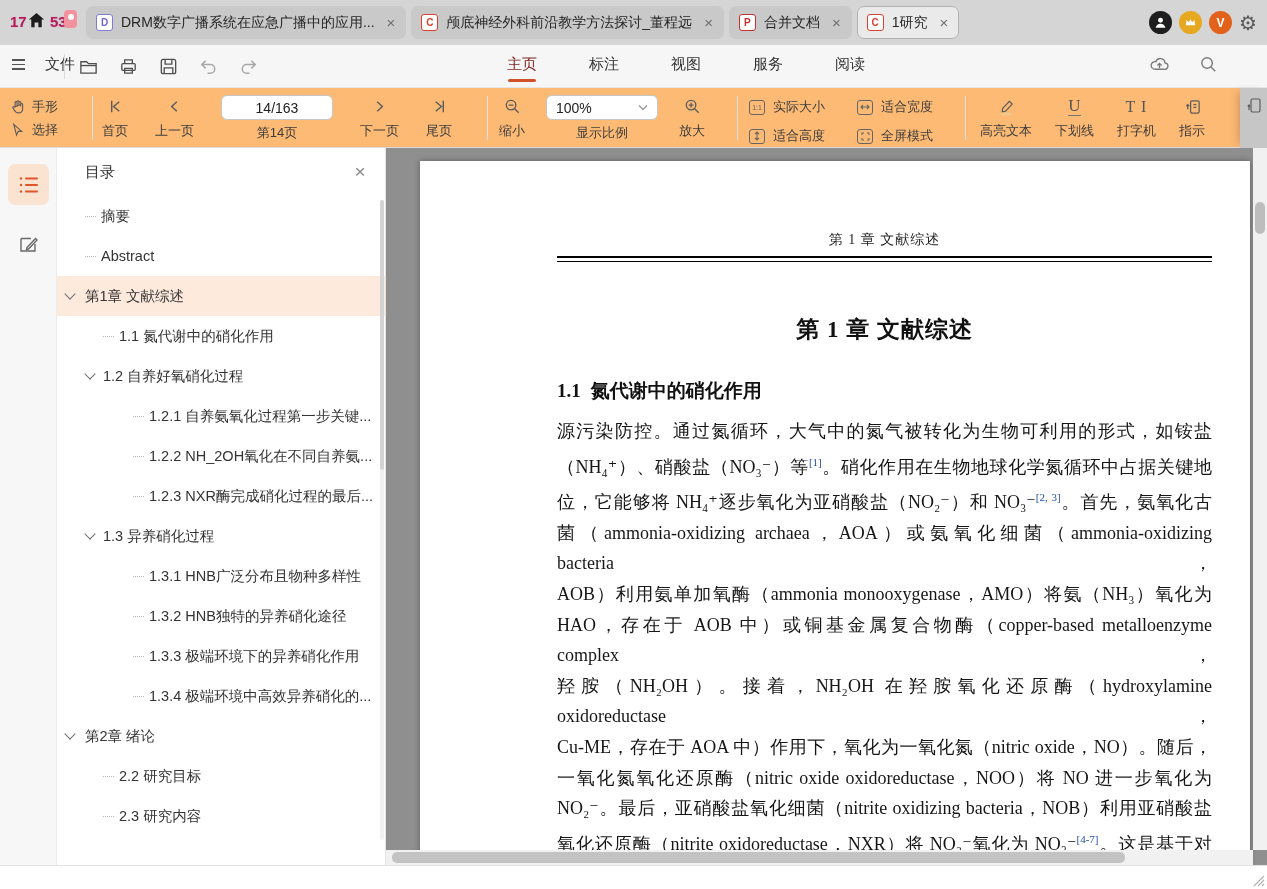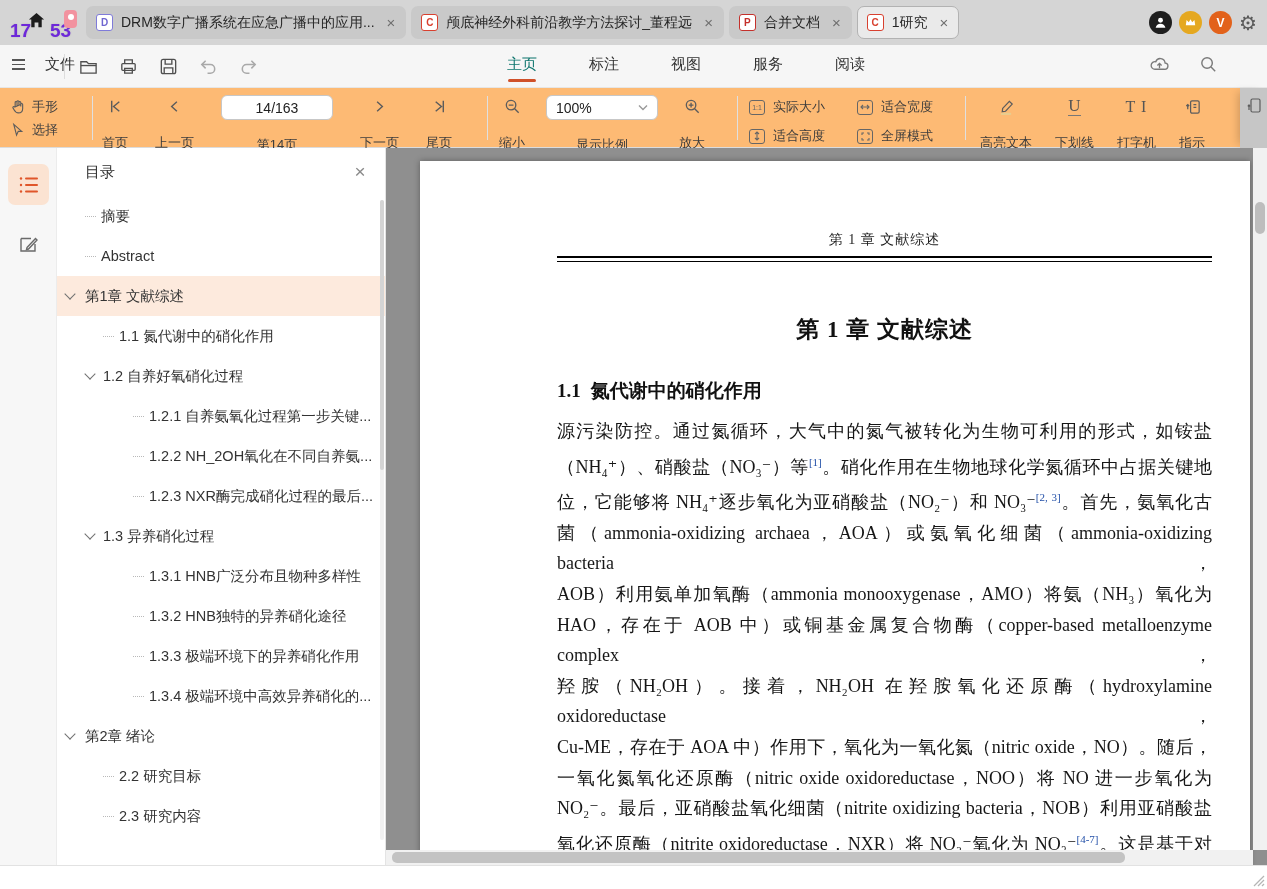--- a/index.html
+++ b/index.html
@@ -2,21 +2,21 @@
 <html><head>
 <meta charset="utf-8">
 <style>
   * { box-sizing: border-box; margin: 0; padding: 0; }
   html,body { width:1267px; height:889px; overflow:hidden; }
   body { font-family:"Liberation Sans", sans-serif; background:#f5f5f6; position:relative; color:#333; }
 
   
   .tabbar { position:absolute; left:0; top:0; width:1267px; height:45px; background:#d5d5d5; display:flex; align-items:center; }
   .tb-left { position:relative; width:86px; height:45px; flex:0 0 auto; }
-  .tb-time { position:absolute; top:20px; color:#6d28d9; font-size:19px; font-weight:bold; text-shadow:0 0 2px rgba(0,0,0,.15); }
+  .tb-time { position:absolute; top:13px; color:#be185d; font-size:15px; font-weight:bold; text-shadow:0 0 2px rgba(0,0,0,.15); }
   .tb-time.l { left:10px; } .tb-time.r { left:50px; }
   .home-ic { position:absolute; left:27px; top:11px; }
   .pin-ic { position:absolute; left:64px; top:10px; width:13px; height:18px; background:#f2929f; border-radius:4px; }
   .pin-ic:after { content:""; position:absolute; left:3.5px; top:4px; width:6px; height:6px; border-radius:50%; background:#fff; }
   .tabs { display:flex; align-items:center; height:45px; gap:5px; }
   .tab { height:33px; background:#c9c9c9; border:1px solid transparent; border-radius:7px; display:flex; align-items:center; padding:0 10px 0 9px; font-size:14px; color:#262626; gap:8px; cursor:default; }
   .tab.active { background:#eaeaea; border-color:#b2b2b2; }
   .ficon { width:17px; height:17px; border-radius:3px; background:#fff; font-size:10px; font-weight:bold; display:flex; align-items:center; justify-content:center; flex:0 0 auto; }
   .ficon.red { border:1.5px solid #d8402f; color:#d8402f; }
   .ficon.redp { border:1.5px solid #c4302b; color:#c4302b; }
@@ -33,30 +33,30 @@
   
   .menubar { position:absolute; left:0; top:45px; width:1267px; height:43px; background:#f6f6f6; border-bottom:1px solid #e6e6e6; }
   .file-btn { position:absolute; left:12px; top:10px; display:flex; align-items:center; gap:20px; font-size:15px; color:#2f2f2f; }
   .burger { display:inline-block; width:13px; }
   .burger i { display:block; height:1.6px; background:#555; margin:3px 0; }
   .mb-div { position:absolute; left:64px; top:9px; width:1px; height:25px; background:#ddd; }
   .quick { position:absolute; left:76px; top:8px; display:flex; align-items:center; gap:16px; }
   .qbtn { width:24px; height:26px; display:flex; align-items:center; justify-content:center; }
   .rtabs { position:absolute; left:506px; top:8px; display:flex; gap:50px; font-size:15px; }
   .rtab { color:#323232; padding:2px 1px 8px; position:relative; }
-  .rtab.active { color:#0f766e; }
+  .rtab.active { color:#7f1d1d; }
   .rtab.active:after { content:""; position:absolute; left:2px; right:2px; bottom:0; height:3px; background:#d0512a; border-radius:2px; }
   .mb-right { position:absolute; right:48px; top:9px; display:flex; gap:28px; align-items:center; }
 
   
   .toolbar { position:absolute; left:0; top:88px; width:1267px; height:60px; background:#fdba74; border-bottom:1px solid #dcdcdc; }
   .tdiv { position:absolute; top:8px; width:1px; height:44px; background:#e0e0e0; }
   .g-hand { position:absolute; left:10px; top:7px; font-size:13px; color:#3f3f3f; }
   .g-hand .row { display:flex; align-items:center; gap:7px; height:23px; }
-  .tcol { display:flex; flex-direction:column; align-items:center; gap:16px; font-size:13px; color:#3c3c3c; }
+  .tcol { display:flex; flex-direction:column; align-items:center; gap:4px; font-size:13px; color:#3c3c3c; }
   .tcol .ic { height:23px; display:flex; align-items:center; justify-content:center; }
   .g-nav { position:absolute; left:102px; top:7px; display:flex; align-items:flex-start; gap:27px; }
   .pagebox { width:112px; height:25px; border:1px solid #c7c7c7; border-radius:6px; background:#fff; font-size:14px; color:#222; display:flex; align-items:center; justify-content:center; }
   .g-zoom { position:absolute; left:499px; top:7px; display:flex; gap:21px; }
   .zoombox { width:112px; height:25px; border:1px solid #c7c7c7; border-radius:6px; background:#fff; font-size:14px; color:#222; display:flex; align-items:center; padding:0 9px; justify-content:space-between; }
   .g-fit { position:absolute; left:749px; top:9px; display:grid; grid-template-columns:108px 108px; grid-row-gap:9px; font-size:13px; color:#3c3c3c; }
   .fitem { display:flex; align-items:center; gap:8px; height:20px; }
   .sqic { width:16px; height:15px; border:1.3px solid #666; border-radius:3px; font-size:7px; color:#666; display:flex; align-items:center; justify-content:center; position:relative; }
   .g-anno { position:absolute; left:980px; top:7px; display:flex; gap:23px; }
   .uline { font-family:"Liberation Serif",serif; font-size:17px; color:#555; border-bottom:1.6px solid #777; line-height:1; padding-bottom:1px; }

